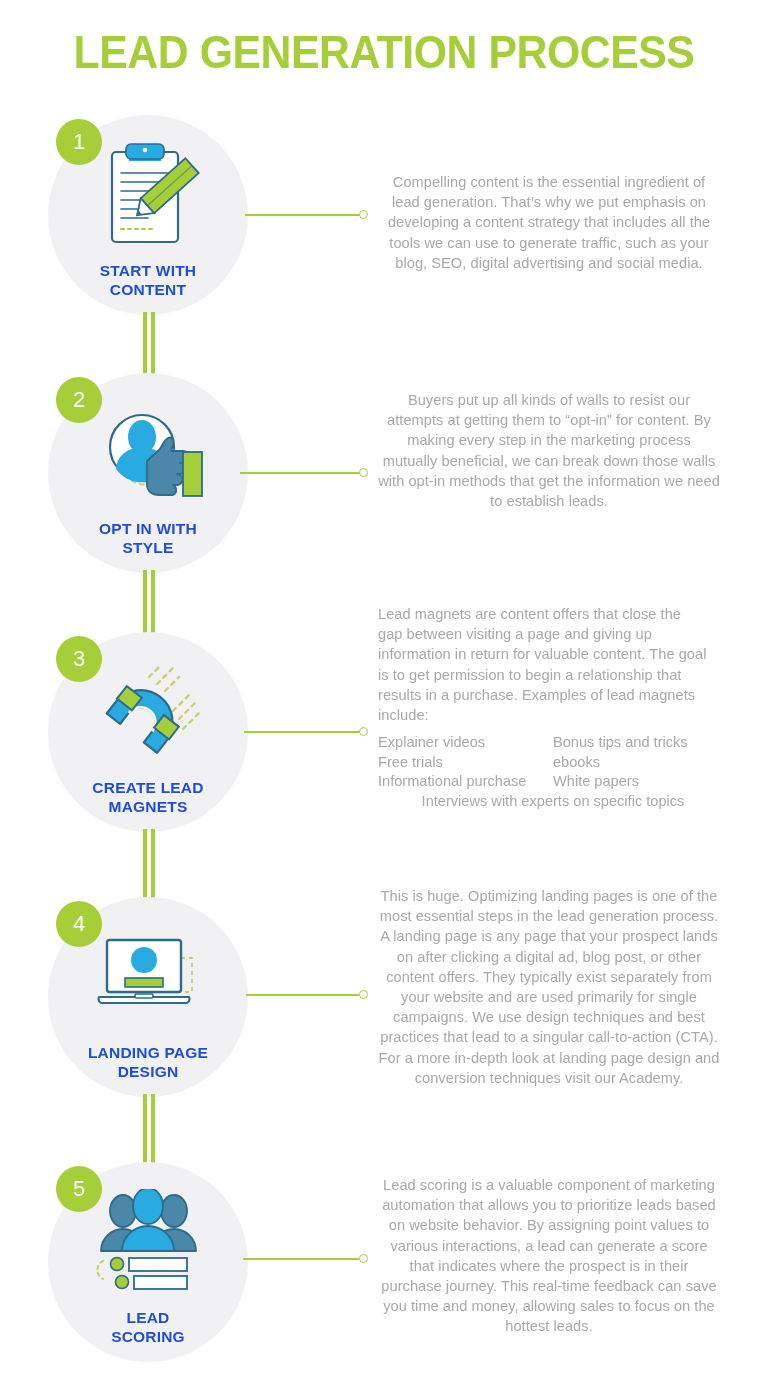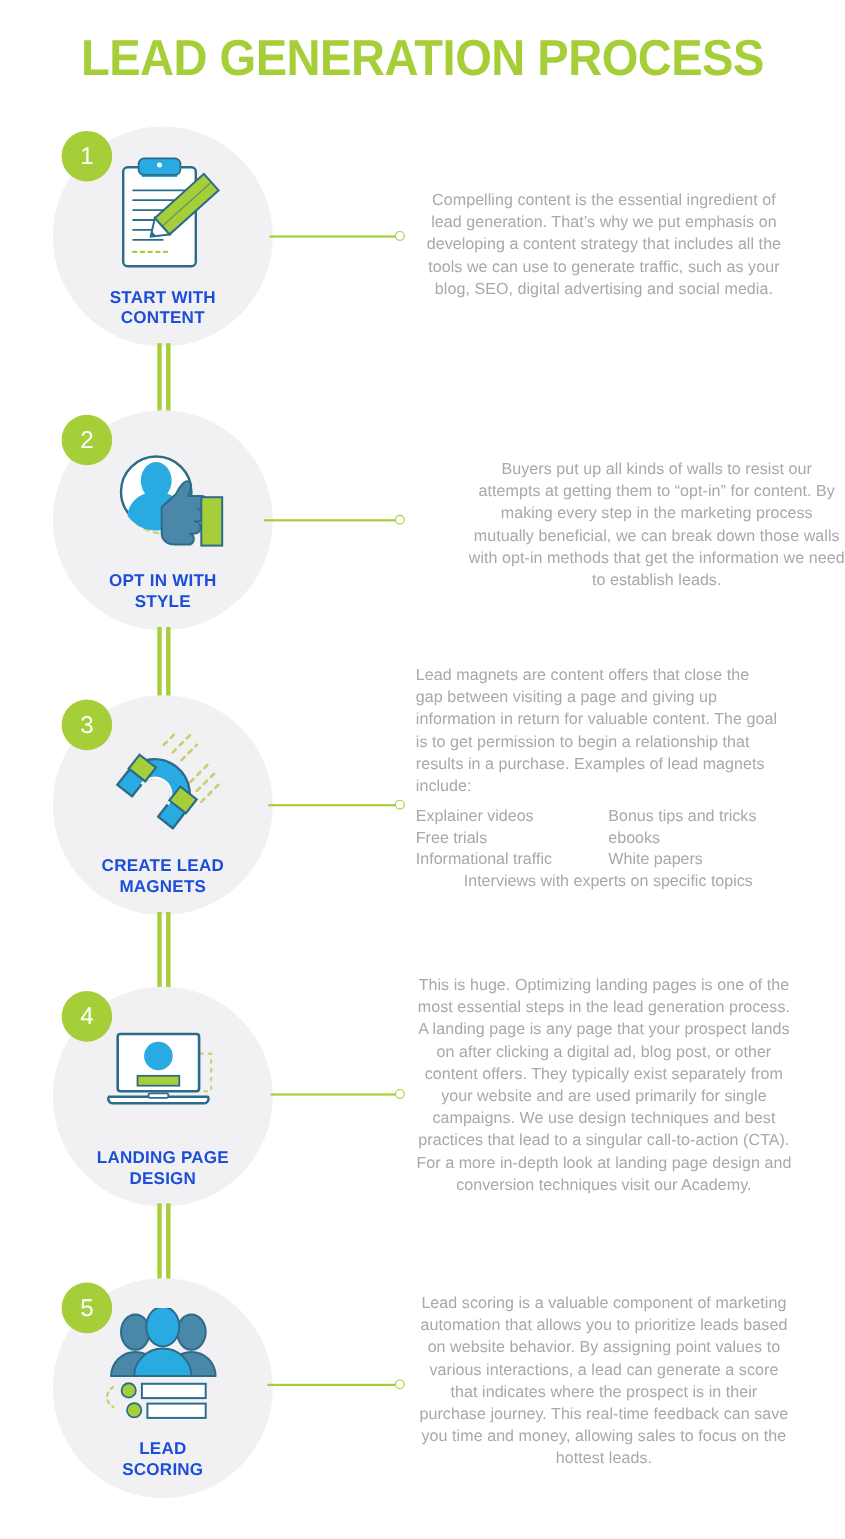--- a/index.html
+++ b/index.html
@@ -194,21 +194,21 @@
           <rect x="95" y="53" width="19" height="44" fill="#a6ce39" stroke="#2c6b8a" stroke-width="1.8"></rect>
         </svg>
       </div>
       <div class="step-label">
         <span>OPT IN WITH</span><br>
         <span>STYLE</span>
       </div>
     </div>
     <div class="conn" style="left:240px; top:472px; width:122px;"></div>
     <div class="conn-dot" style="left:359px; top:468px;"></div>
-    <div class="body-text center" style="left:378px; top:417px; width:342px;margin-left:48px;">Buyers put up all kinds of walls to resist our attempts at getting them to “opt-in” for content. By making every step in the marketing process mutually beneficial, we can break down those walls with opt-in methods that get the information we need to establish leads.</div>
+    <div class="body-text center" style="left:378px; top:390px; width:342px;">Buyers put up all kinds of walls to resist our attempts at getting them to “opt-in” for content. By making every step in the marketing process mutually beneficial, we can break down those walls with opt-in methods that get the information we need to establish leads.</div>
   </div>
 
   <div class="vconn" style="top:570px; height:74px;">
     <i class="a"></i>
     <i class="b"></i>
   </div>
 
   <div class="step" style="top:0;">
     <div class="circle" style="top:632px;">
       <div class="badge">3</div>
@@ -237,21 +237,21 @@
     </div>
     <div class="conn" style="left:244px; top:731px; width:118px;"></div>
     <div class="conn-dot" style="left:359px; top:727px;"></div>
     <div class="body-text left" style="left:378px; top:604px; width:330px;">Lead magnets are content offers that close the gap between  visiting a page and giving up information in return for valuable content. The goal is to get permission to begin a relationship that results in a purchase. Examples of lead magnets include:</div>
 
     <div class="magnet-list" style="left:378px; top:733px; width:350px;">
       <div class="cols">
         <div class="col-a">
           <div>Explainer videos</div>
           <div>Free trials</div>
-          <div>Informational traffic</div>
+          <div>Informational purchase</div>
         </div>
         <div class="col-b">
           <div>Bonus tips and tricks</div>
           <div>ebooks</div>
           <div>White papers</div>
         </div>
       </div>
       <div class="full">Interviews with experts on specific topics</div>
     </div>
   </div>

